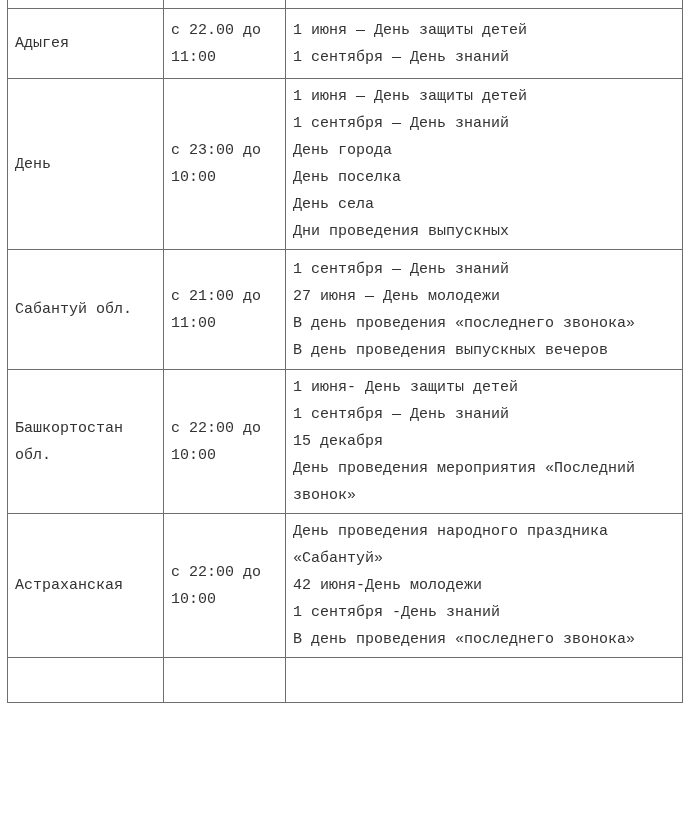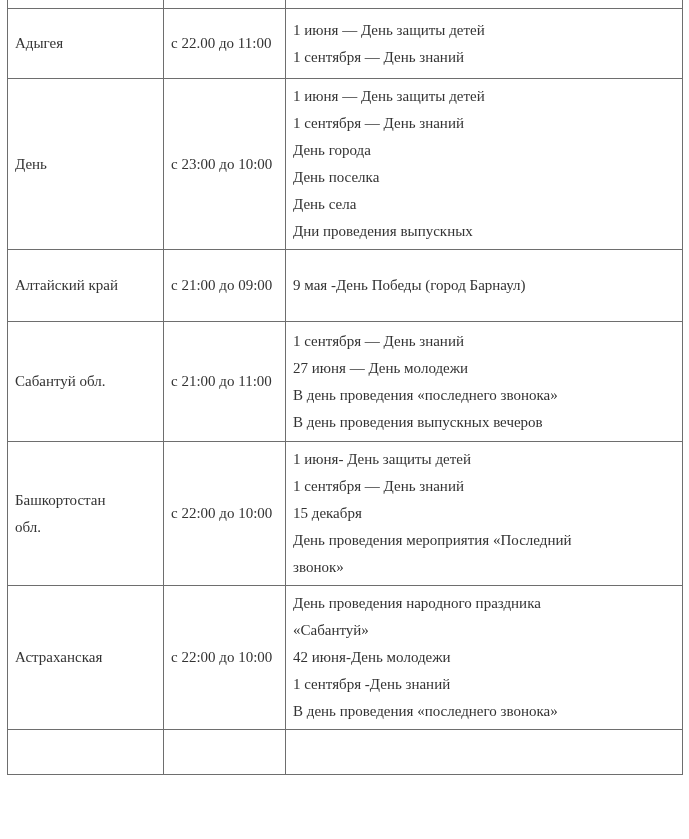--- a/index.html
+++ b/index.html
@@ -6,21 +6,21 @@
     margin: 0;
     padding: 0;
     background: #ffffff;
   }
   .viewport {
     position: relative;
     width: 689px;
     height: 839px;
     overflow: hidden;
     background: #ffffff;
-    font-family: Liberation Serif, serif;
+    font-family: Liberation Mono, monospace;
   }
   table.schedule {
     position: absolute;
     left: 7px;
     top: -20px;
     width: 675px;
     border-collapse: collapse;
     table-layout: fixed;
   }
   table.schedule td {
@@ -77,25 +77,20 @@
       <td>День</td>
       <td class="time">с 23:00 до 10:00</td>
       <td class="holidays">1 июня — День защиты детей
 1 сентября — День знаний
 День города
 День поселка
 День села
 Дни проведения выпускных</td>
     </tr>
 
-    <tr class="r3">
-      <td>Алтайский край</td>
-      <td class="time">с 21:00 до 09:00</td>
-      <td class="holidays">9 мая -День Победы (город Барнаул)</td>
-    </tr>
 
     <tr class="r4">
       <td>Сабантуй обл.</td>
       <td class="time">с 21:00 до 11:00</td>
       <td class="holidays">1 сентября — День знаний
 27 июня — День молодежи
 В день проведения «последнего звонока»
 В день проведения выпускных вечеров</td>
     </tr>
 

